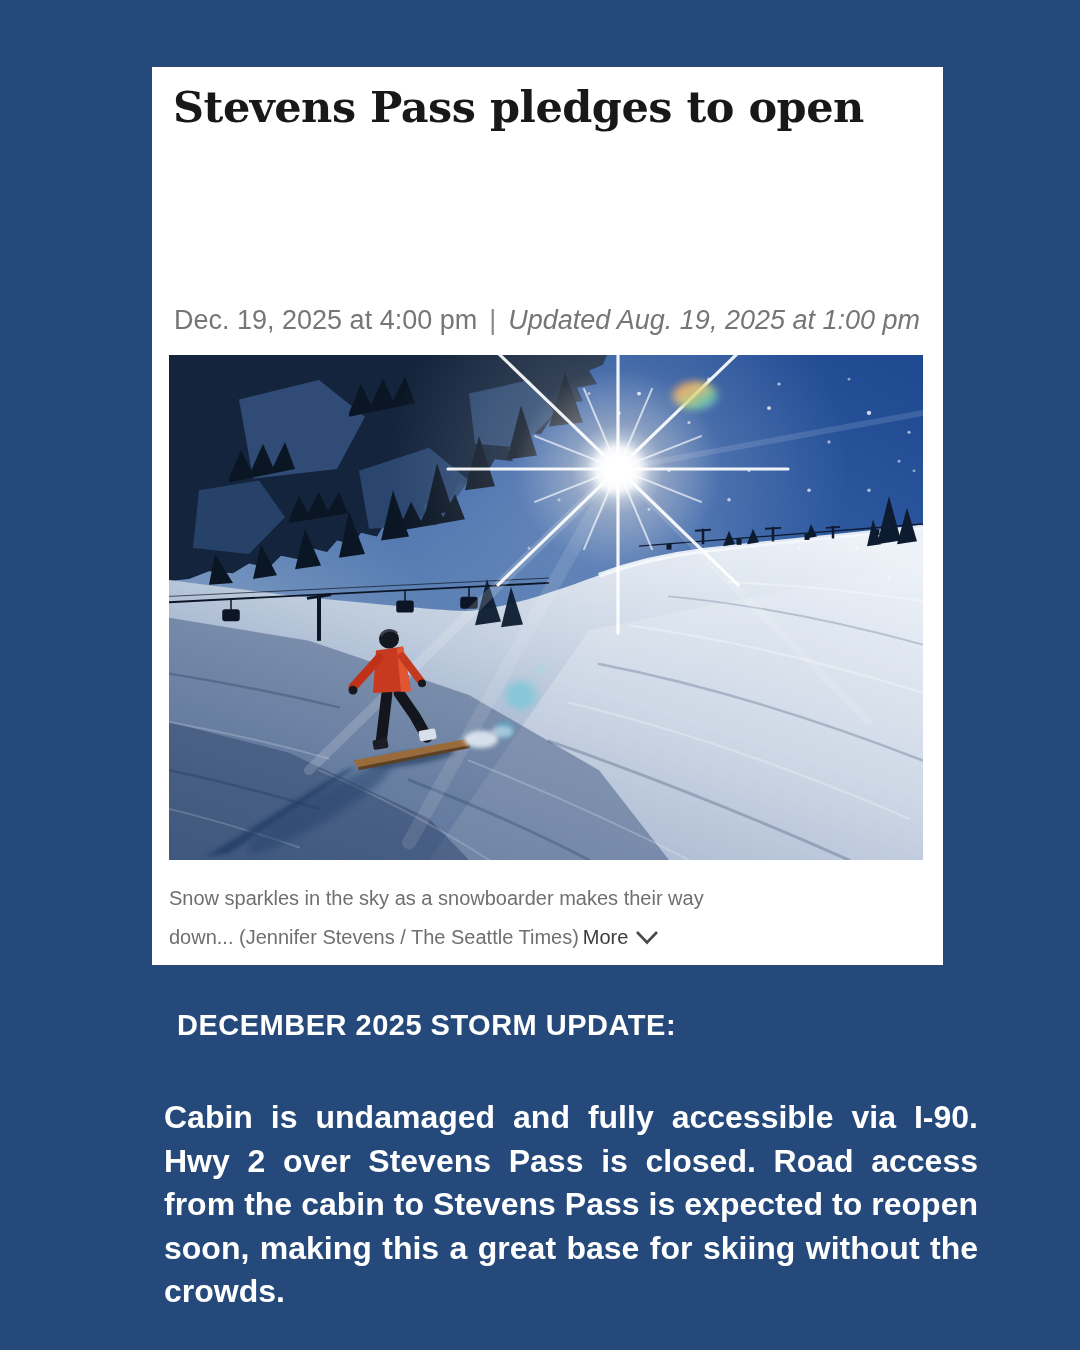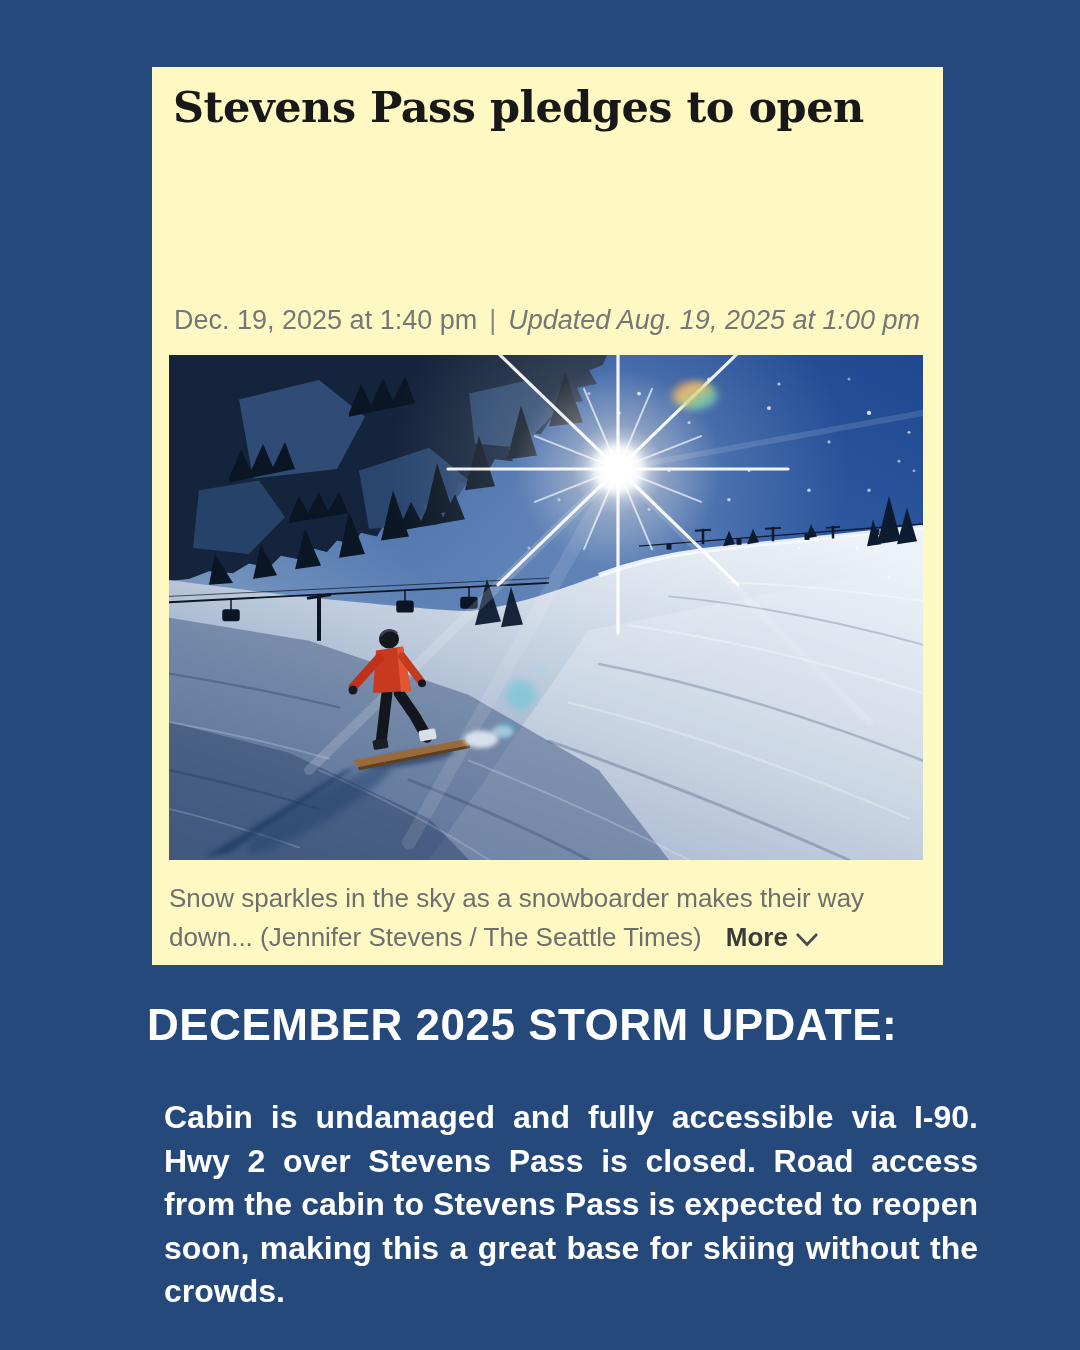--- a/index.html
+++ b/index.html
@@ -1,66 +1,66 @@
 <!DOCTYPE html>
 <html><head>
 <meta charset="utf-8">
 <style>
   html,body{margin:0;padding:0;background:#24497A;}
   .canvas{
     position:relative;width:1080px;height:1350px;background:#24497A;overflow:hidden;
     font-family:"Liberation Sans","DejaVu Sans",sans-serif;
   }
   .card{
-    position:absolute;left:152px;top:67px;width:791px;height:898px;background:#fef9c3;
+    position:absolute;left:152px;top:67px;width:791px;height:898px;background:#ffffff;
   }
   .headline{
     position:absolute;left:21px;top:12px;margin:0;
     font-family:"DejaVu Serif","Liberation Serif",serif;
     font-weight:700;color:#181818;font-size:43px;line-height:56px;letter-spacing:-0.5px;
   }
   .headline span{display:block;}
   .dateline{
     position:absolute;left:22px;top:238px;font-size:27px;color:#767676;white-space:nowrap;
   }
   .dateline .sep{margin:0 12px;color:#8a8a8a;}
   .dateline .upd{font-style:italic;}
   .photo{
     position:absolute;left:17px;top:288px;width:754px;height:505px;overflow:hidden;background:#2F5BA2;
   }
   .photo svg{display:block;}
   .caption{
     position:absolute;left:17px;top:812px;width:754px;
-    font-size:26px;line-height:39px;color:#6F6F6F;
-  }
-  .caption .more{color:#3B3B3B;font-weight:700;margin-left:24px;cursor:pointer;white-space:nowrap;}
+    font-size:20px;line-height:39px;color:#6F6F6F;
+  }
+  .caption .more{color:#3B3B3B;font-weight:400;margin-left:4px;cursor:pointer;white-space:nowrap;}
   .caption .more svg{vertical-align:-1px;margin-left:7px;}
   .storm-heading{
-    position:absolute;left:147px;top:1002px;margin:0;
-    color:#FFFFFF;font-size:44px;font-weight:700;letter-spacing:0.5px;line-height:46px;
+    position:absolute;left:177px;top:1002px;margin:0;
+    color:#FFFFFF;font-size:29px;font-weight:700;letter-spacing:0.5px;line-height:46px;
   }
   .storm-body{
     position:absolute;left:164px;top:1096px;margin:0;width:814px;
     color:#FFFFFF;font-size:32px;font-weight:700;line-height:43.5px;
     text-align:justify;text-justify:inter-word;
   }
 </style>
 </head>
 <body>
 
 <div class="canvas">
 
   <div class="card">
 
     <h1 class="headline">
       <span>Stevens Pass pledges to open</span>
     </h1>
 
     <div class="dateline">
-      <span>Dec. 19, 2025 at 1:40 pm</span><span class="sep">|</span><span class="upd">Updated Aug. 19, 2025 at 1:00 pm</span>
+      <span>Dec. 19, 2025 at 4:00 pm</span><span class="sep">|</span><span class="upd">Updated Aug. 19, 2025 at 1:00 pm</span>
     </div>
 
     <div class="photo">
       <svg width="754" height="505" viewBox="0 0 754 523" preserveAspectRatio="none" xmlns="http://www.w3.org/2000/svg">
         <defs>
           <linearGradient id="sky" x1="100%" y1="0%" x2="18%" y2="100%">
             <stop offset="0%" stop-color="#1E4890"></stop>
             <stop offset="32%" stop-color="#2F5BA2"></stop>
             <stop offset="62%" stop-color="#5E82B5"></stop>
             <stop offset="88%" stop-color="#92A9C9"></stop>

